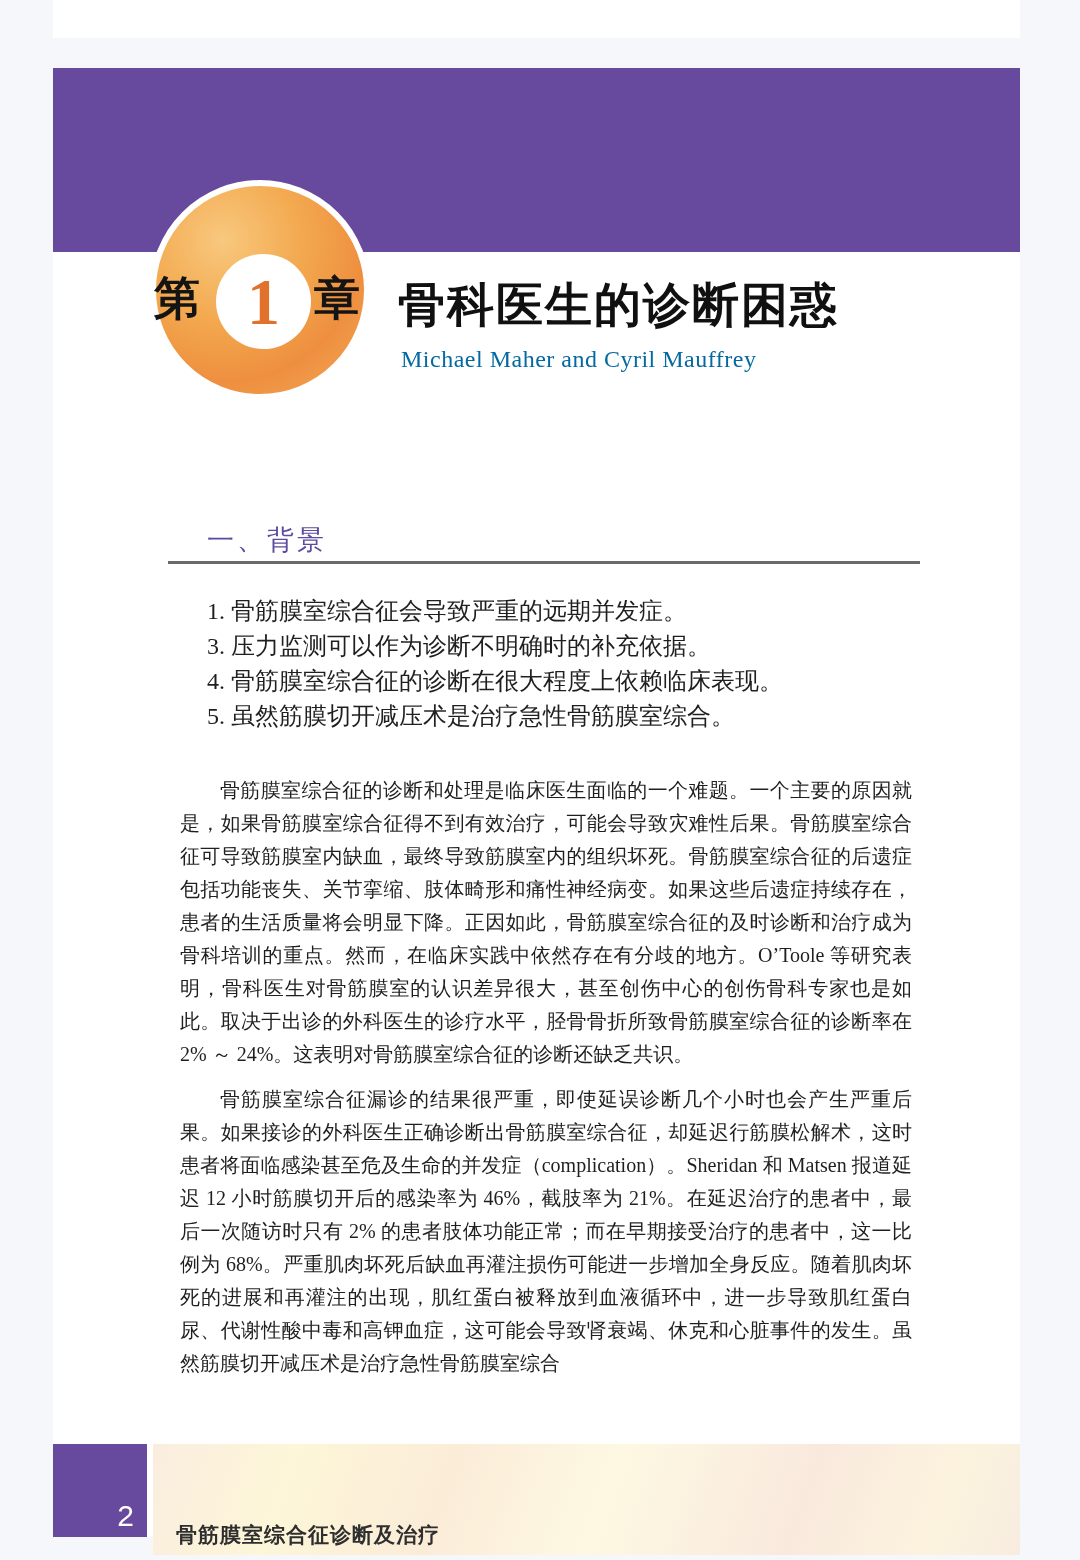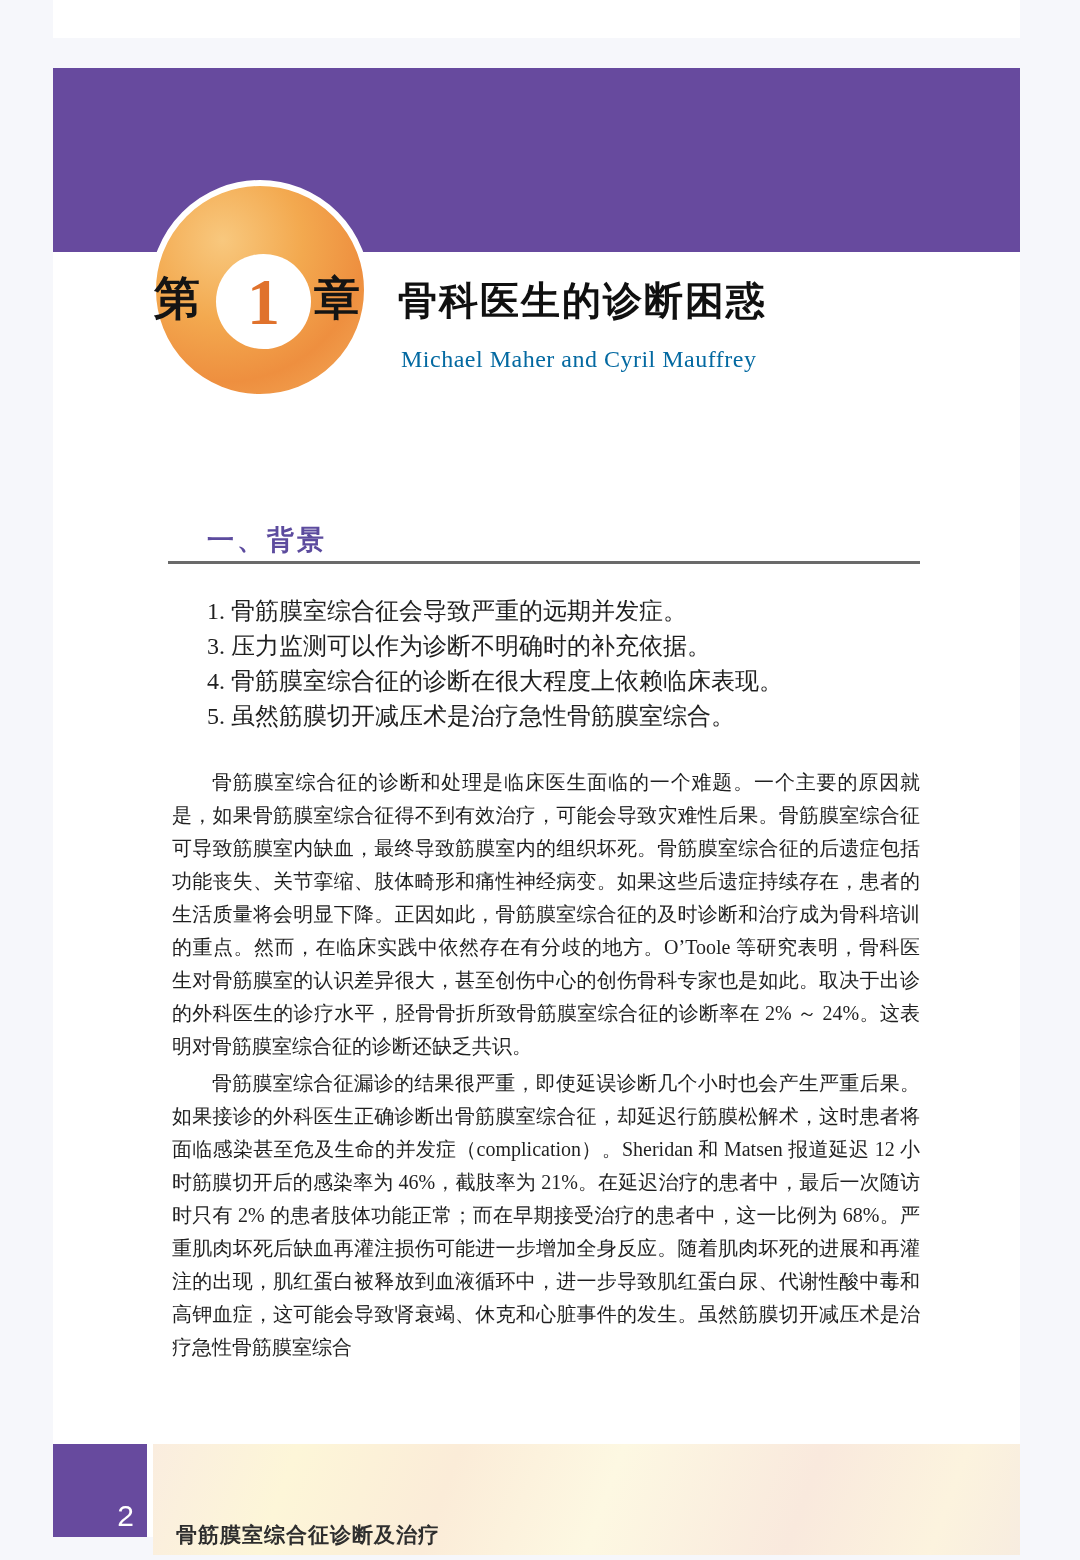--- a/index.html
+++ b/index.html
@@ -36,49 +36,49 @@
     position:absolute;left:163px;top:186px;width:95px;height:95px;border-radius:50%;
     background:#ffffff;display:flex;align-items:center;justify-content:center;
   }
   .num-circle .num{
     font-size:66px;line-height:1;color:#e0722c;font-weight:600;
     font-family:"Liberation Serif","DejaVu Serif",serif;
   }
 
   .chap-title{
     position:absolute;left:345px;top:212px;margin:0;
-    font-size:39px;font-weight:bold;color:#101010;letter-spacing:2px;line-height:1.1;
+    font-size:47px;font-weight:bold;color:#101010;letter-spacing:2px;line-height:1.1;
   }
   .authors{
     position:absolute;left:348px;top:278px;
     font-size:24px;color:#0369a1;letter-spacing:0.5px;
   }
 
   
   .sec-heading{
     position:absolute;left:154px;top:458px;margin:0;
-    font-size:27px;font-weight:bold;color:#5c4b9e;letter-spacing:3px;line-height:1.1;
+    font-size:27px;font-weight:normal;color:#5c4b9e;letter-spacing:3px;line-height:1.1;
   }
   .rule{position:absolute;left:115px;top:493px;width:752px;height:3px;background:#6a6a6a;}
 
   
   .key-points{
     position:absolute;left:154px;top:526px;width:716px;
     font-size:24px;line-height:35px;color:#1f1f1f;
   }
   .kp-item{white-space:nowrap;}
   .kp-num{display:inline-block;margin-right:6px;}
 
   
   .paragraphs{
     position:absolute;left:115px;top:694px;width:756px;
     font-size:20px;line-height:33px;color:#1f1f1f;
     text-align:justify;
   }
-  .paragraphs p{margin:4px;text-indent:2em;}
+  .paragraphs p{margin:12px;text-indent:2em;}
 
   
   .footer-square{
     position:absolute;left:0;top:1376px;width:94px;height:93px;background:#674a9e;
     display:flex;align-items:flex-end;justify-content:flex-end;
     padding:0 13px 6px 0;box-sizing:border-box;
   }
   .footer-square .page-num{
     color:#ffffff;font-size:30px;line-height:1;
     font-family:"Liberation Sans","DejaVu Sans",sans-serif;

